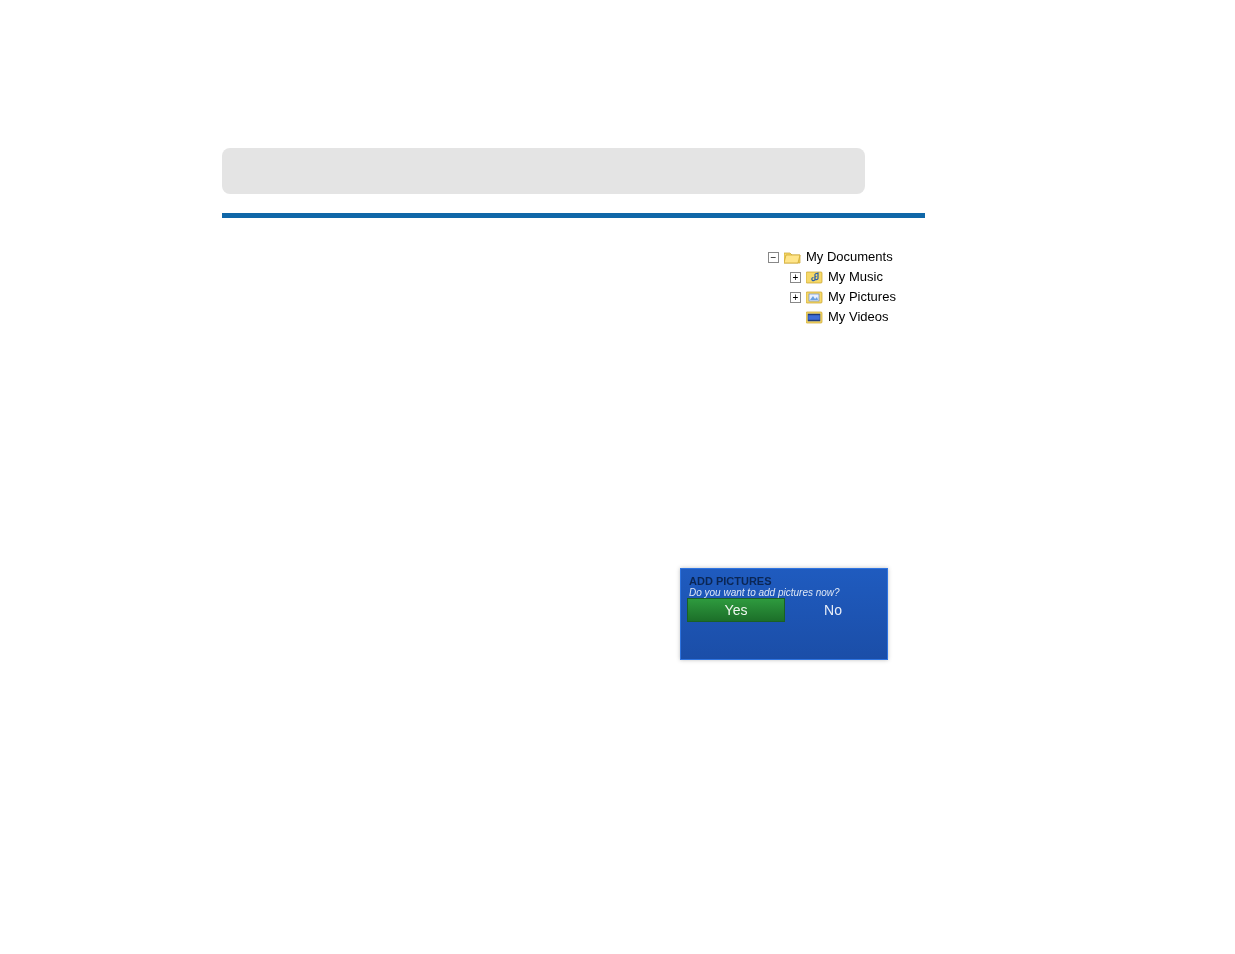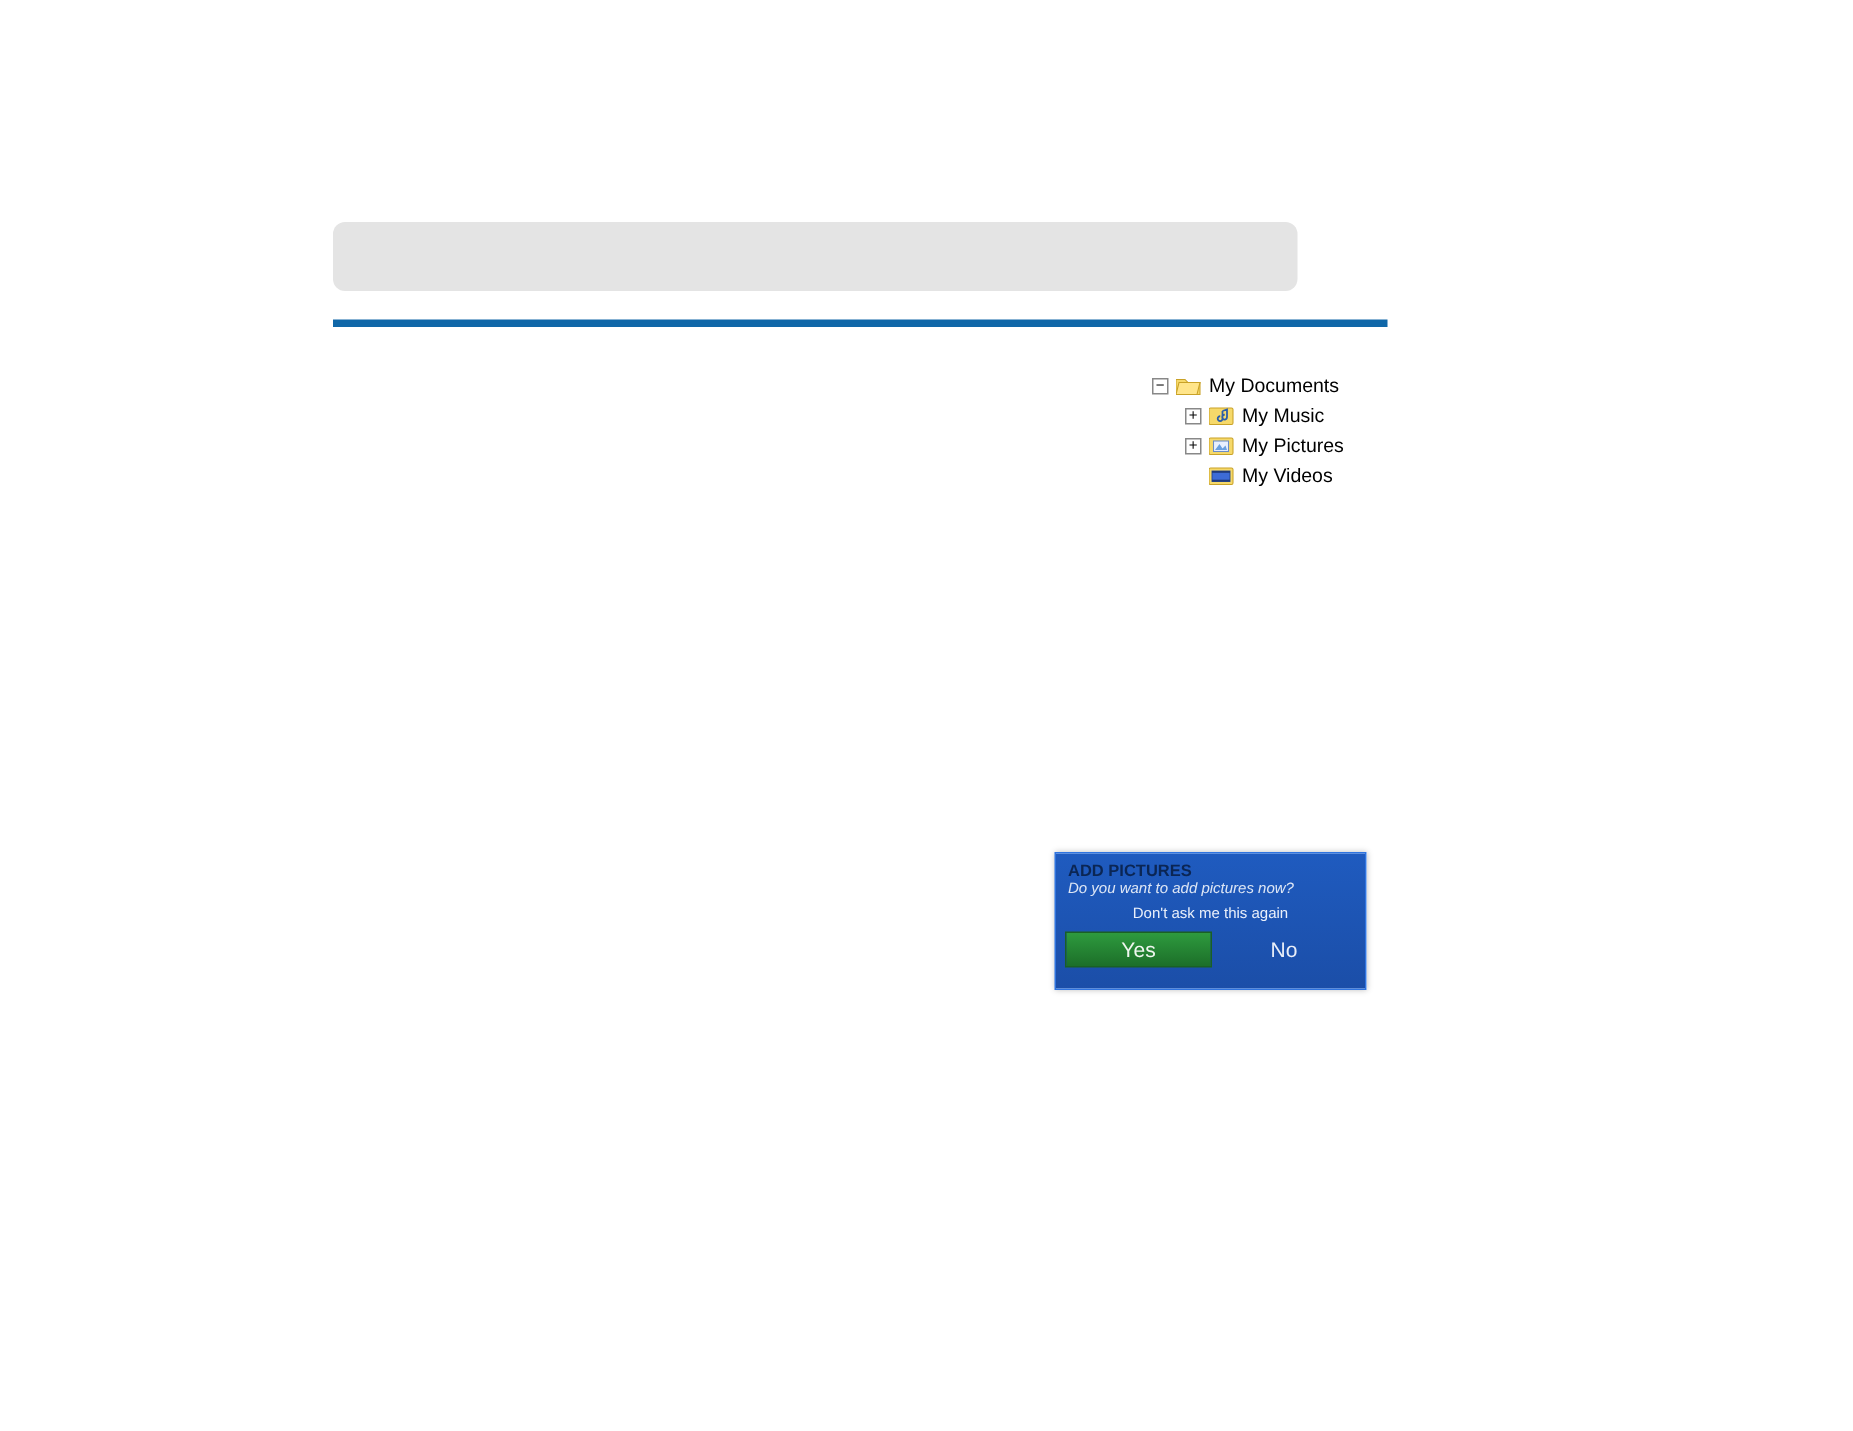--- a/index.html
+++ b/index.html
@@ -71,21 +71,21 @@
     width: 17px;
     height: 14px;
     margin-right: 5px;
     display: inline-block;
   }
   .tree-label { white-space: nowrap; }
 
   
   .dialog {
     position: absolute;
-    left: 703px;
+    left: 680px;
     top: 568px;
     width: 208px;
     height: 92px;
     background: linear-gradient(#1f5bbf, #1b4ea8);
     border: 1px solid #2f74e0;
     box-shadow: 0 0 4px rgba(0,0,0,0.25);
     color: #e7ecf7;
     font-family: Verdana, Tahoma, sans-serif;
     font-size: 11px;
     padding-top: 3px;
@@ -186,18 +186,17 @@
       </svg>
     </span>
     <span class="tree-label">My Videos</span>
   </div>
 
 </div>
 
 <div class="dialog">
   <div class="dialog-title">ADD PICTURES</div>
   <div class="dialog-subtitle">Do you want to add pictures now?</div>
-  <div class="dialog-checkbox-row">Don't ask me this again</div>
   <div class="dialog-buttons">
     <div class="dialog-btn yes">Yes</div>
     <div class="dialog-btn no">No</div>
   </div>
 </div>
 
 </body></html>

